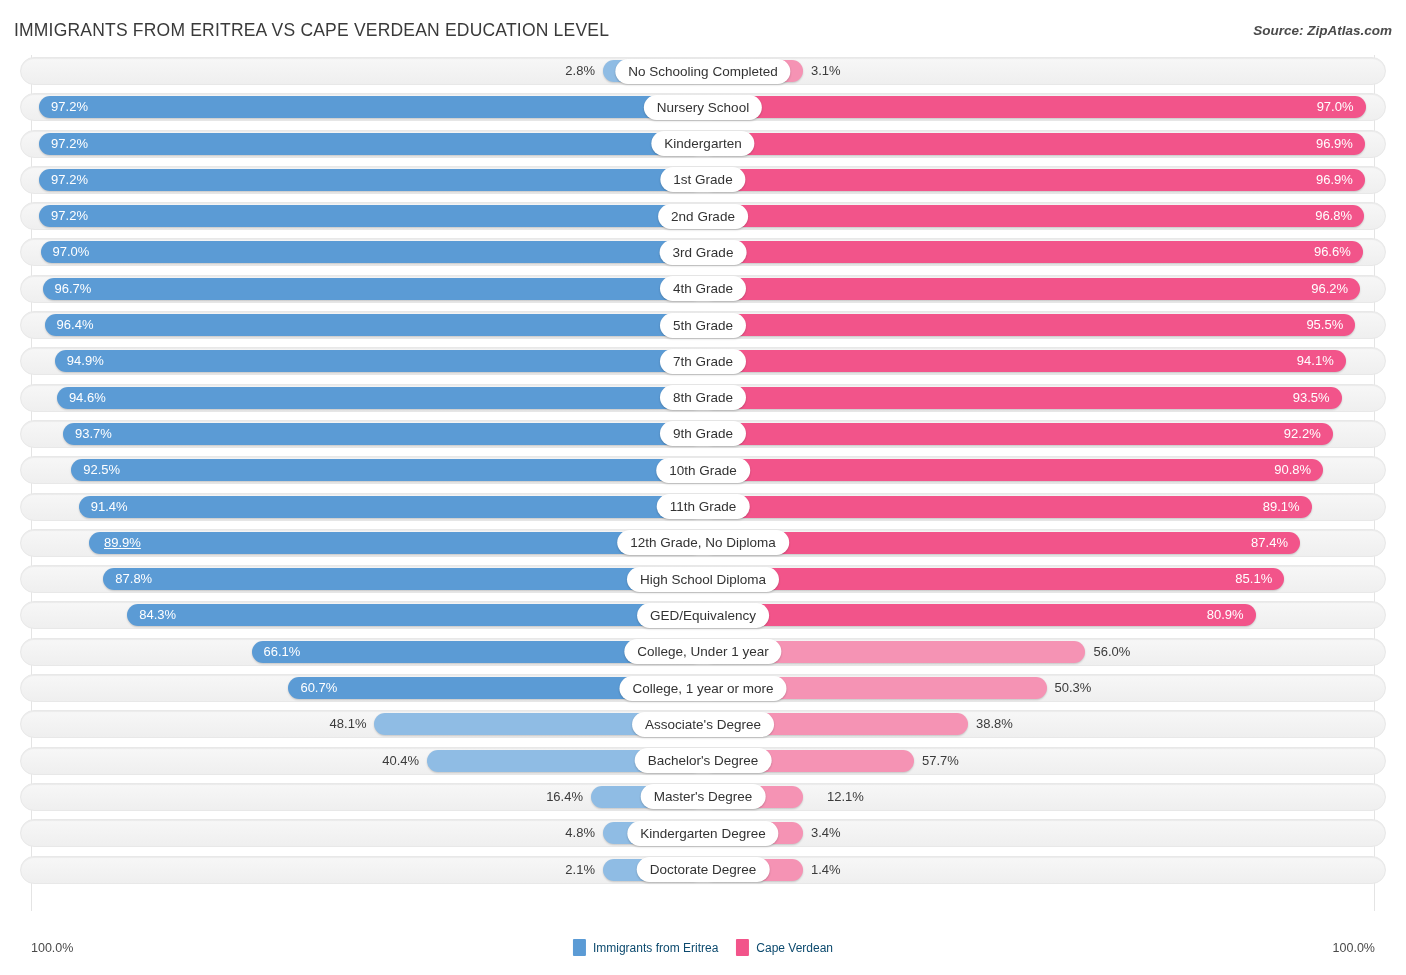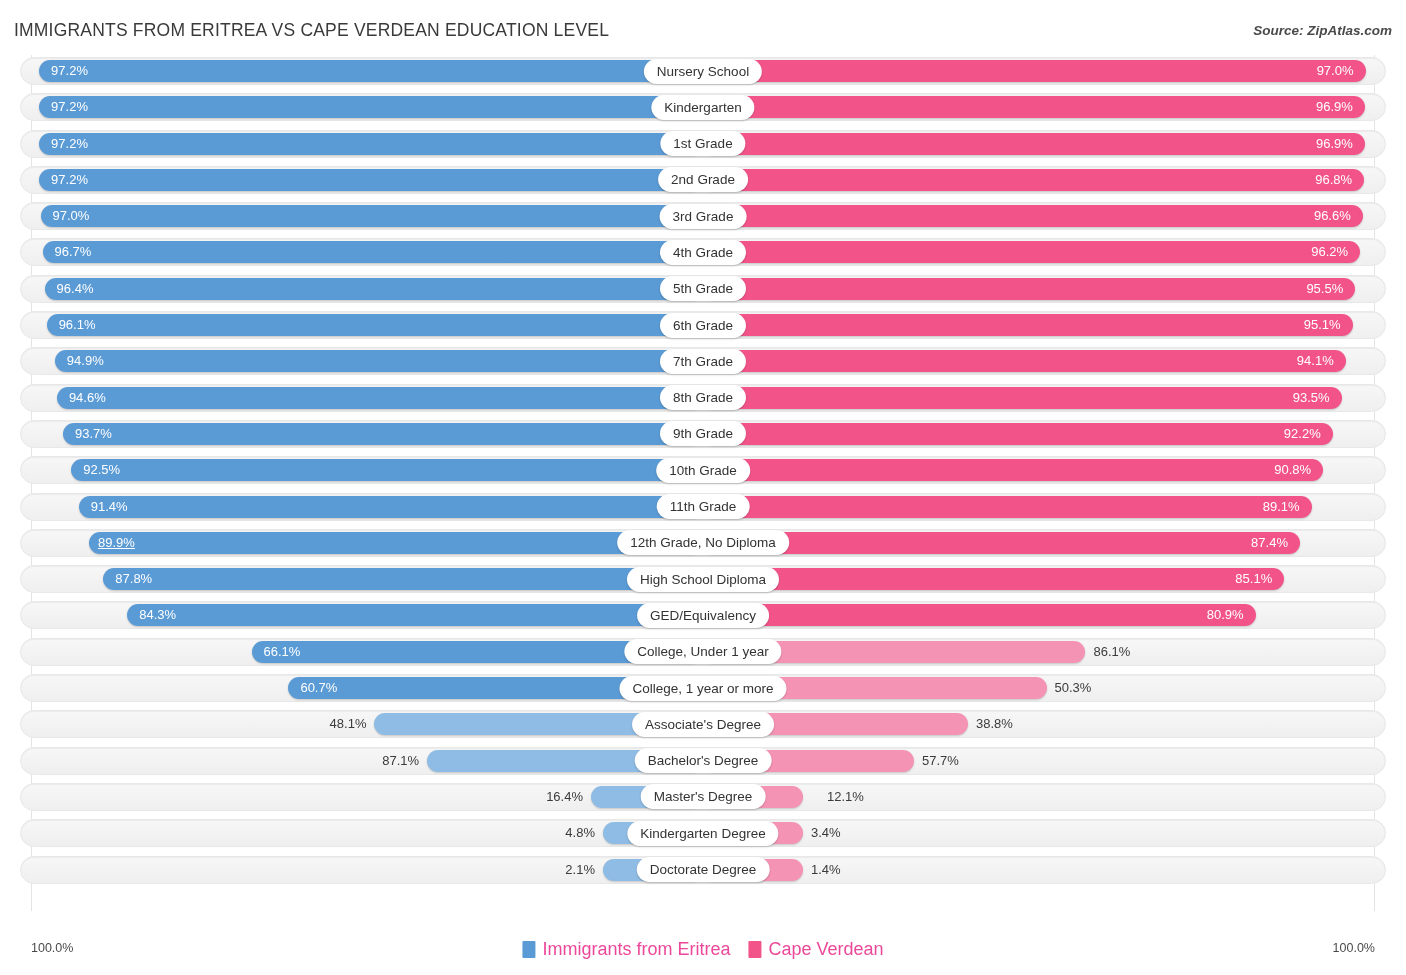--- a/index.html
+++ b/index.html
@@ -130,34 +130,42 @@
     position: absolute;
     left: 50%; top: 4px;
     transform: translateX(-50%);
     display: flex;
     align-items: center;
     gap: 18px;
     white-space: nowrap;
   }
   .legend-item { display: flex; align-items: center; gap: 7px; }
   .swatch { width: 13px; height: 17px; border-radius: 1px; display: block; }
-  .legend-text { font-size: 18px; color: #ec4899; }
+  .legend-text { font-size: 12px; color: #0c4a6e; }
 </style>
 </head>
 <body>
 
 <div id="header">
   <div id="chart-title">IMMIGRANTS FROM ERITREA VS CAPE VERDEAN EDUCATION LEVEL</div>
   <div id="source-label">Source: ZipAtlas.com</div>
 </div>
 
 <div id="plot">
   <div class="gridline" id="gridline-left"></div>
   <div class="gridline" id="gridline-right"></div>
   <div id="rows">
+      <div class="row">
+        <div class="track"></div>
+        <div class="bar left" style="width: 100px; background: rgb(143, 188, 228);"></div>
+        <div class="val outside" style="right: 791px;">2.8%</div>
+        <div class="bar right" style="width: 100px; background: rgb(245, 147, 180);"></div>
+        <div class="val outside" style="left: 791px;">3.1%</div>
+        <div class="cat">No Schooling Completed</div>
+      </div>
       <div class="row">
         <div class="track"></div>
         <div class="bar left" style="width: 663.876px; background: rgb(91, 155, 213);"></div>
         <div class="val inside" style="left: 31.124px;">97.2%</div>
         <div class="bar right" style="width: 662.51px; background: rgb(242, 84, 138);"></div>
         <div class="val inside" style="right: 32.49px;">97.0%</div>
         <div class="cat">Nursery School</div>
       </div>
       <div class="row">
         <div class="track"></div>
@@ -202,28 +210,20 @@
       <div class="row">
         <div class="track"></div>
         <div class="bar left" style="width: 658.412px; background: rgb(91, 155, 213);"></div>
         <div class="val inside" style="left: 36.588px;">96.4%</div>
         <div class="bar right" style="width: 652.265px; background: rgb(242, 84, 138);"></div>
         <div class="val inside" style="right: 42.735px;">95.5%</div>
         <div class="cat">5th Grade</div>
       </div>
       <div class="row">
         <div class="track"></div>
-        <div class="bar left" style="width: 656.363px; background: rgb(91, 155, 213);"></div>
-        <div class="val inside" style="left: 38.637px;">96.1%</div>
-        <div class="bar right" style="width: 649.533px; background: rgb(242, 84, 138);"></div>
-        <div class="val inside" style="right: 45.467px;">95.1%</div>
-        <div class="cat">6th Grade</div>
-      </div>
-      <div class="row">
-        <div class="track"></div>
         <div class="bar left" style="width: 648.167px; background: rgb(91, 155, 213);"></div>
         <div class="val inside" style="left: 46.833px;">94.9%</div>
         <div class="bar right" style="width: 642.703px; background: rgb(242, 84, 138);"></div>
         <div class="val inside" style="right: 52.297px;">94.1%</div>
         <div class="cat">7th Grade</div>
       </div>
       <div class="row">
         <div class="track"></div>
         <div class="bar left" style="width: 646.118px; background: rgb(91, 155, 213);"></div>
         <div class="val inside" style="left: 48.882px;">94.6%</div>
@@ -251,21 +251,21 @@
         <div class="track"></div>
         <div class="bar left" style="width: 624.262px; background: rgb(91, 155, 213);"></div>
         <div class="val inside" style="left: 70.738px;">91.4%</div>
         <div class="bar right" style="width: 608.553px; background: rgb(242, 84, 138);"></div>
         <div class="val inside" style="right: 86.447px;">89.1%</div>
         <div class="cat">11th Grade</div>
       </div>
       <div class="row">
         <div class="track"></div>
         <div class="bar left" style="width: 614.017px; background: rgb(91, 155, 213);"></div>
-        <div class="val inside" style="left: 78px; text-decoration: underline;">89.9%</div>
+        <div class="val inside" style="left: 84px; text-decoration: underline;">89.9%</div>
         <div class="bar right" style="width: 596.942px; background: rgb(242, 84, 138);"></div>
         <div class="val inside" style="right: 98.058px;">87.4%</div>
         <div class="cat">12th Grade, No Diploma</div>
       </div>
       <div class="row">
         <div class="track"></div>
         <div class="bar left" style="width: 599.674px; background: rgb(91, 155, 213);"></div>
         <div class="val inside" style="left: 95.326px;">87.8%</div>
         <div class="bar right" style="width: 581.233px; background: rgb(242, 84, 138);"></div>
         <div class="val inside" style="right: 113.767px; margin-left: 15px;">85.1%</div>
@@ -277,21 +277,21 @@
         <div class="val inside" style="left: 119.231px;">84.3%</div>
         <div class="bar right" style="width: 552.547px; background: rgb(242, 84, 138);"></div>
         <div class="val inside" style="right: 142.453px;">80.9%</div>
         <div class="cat">GED/Equivalency</div>
       </div>
       <div class="row">
         <div class="track"></div>
         <div class="bar left" style="width: 451.463px; background: rgb(91, 155, 213);"></div>
         <div class="val inside" style="left: 243.537px;">66.1%</div>
         <div class="bar right" style="width: 382.48px; background: rgb(245, 147, 180);"></div>
-        <div class="val outside" style="left: 1073.48px;">86.1%</div>
+        <div class="val outside" style="left: 1073.48px;">56.0%</div>
         <div class="cat">College, Under 1 year</div>
       </div>
       <div class="row">
         <div class="track"></div>
         <div class="bar left" style="width: 414.581px; background: rgb(91, 155, 213);"></div>
         <div class="val inside" style="left: 280.419px;">60.7%</div>
         <div class="bar right" style="width: 343.549px; background: rgb(245, 147, 180);"></div>
         <div class="val outside" style="left: 1034.55px;">50.3%</div>
         <div class="cat">College, 1 year or more</div>
       </div>
@@ -299,21 +299,21 @@
         <div class="track"></div>
         <div class="bar left" style="width: 328.523px; background: rgb(143, 188, 228);"></div>
         <div class="val outside" style="right: 1019.52px;">48.1%</div>
         <div class="bar right" style="width: 265.004px; background: rgb(245, 147, 180);"></div>
         <div class="val outside" style="left: 956.004px;">38.8%</div>
         <div class="cat">Associate's Degree</div>
       </div>
       <div class="row">
         <div class="track"></div>
         <div class="bar left" style="width: 275.932px; background: rgb(143, 188, 228);"></div>
-        <div class="val outside" style="right: 966.932px;">87.1%</div>
+        <div class="val outside" style="right: 966.932px;">40.4%</div>
         <div class="bar right" style="width: 211.047px; background: rgb(245, 147, 180);"></div>
         <div class="val outside" style="left: 902.047px;">57.7%</div>
         <div class="cat">Bachelor's Degree</div>
       </div>
       <div class="row">
         <div class="track"></div>
         <div class="bar left" style="width: 112.012px; background: rgb(143, 188, 228);"></div>
         <div class="val outside" style="right: 803.012px;">16.4%</div>
         <div class="bar right" style="width: 100px; background: rgb(245, 147, 180);"></div>
         <div class="val outside" style="left: 791px; margin-left: 16px;">12.1%</div>

